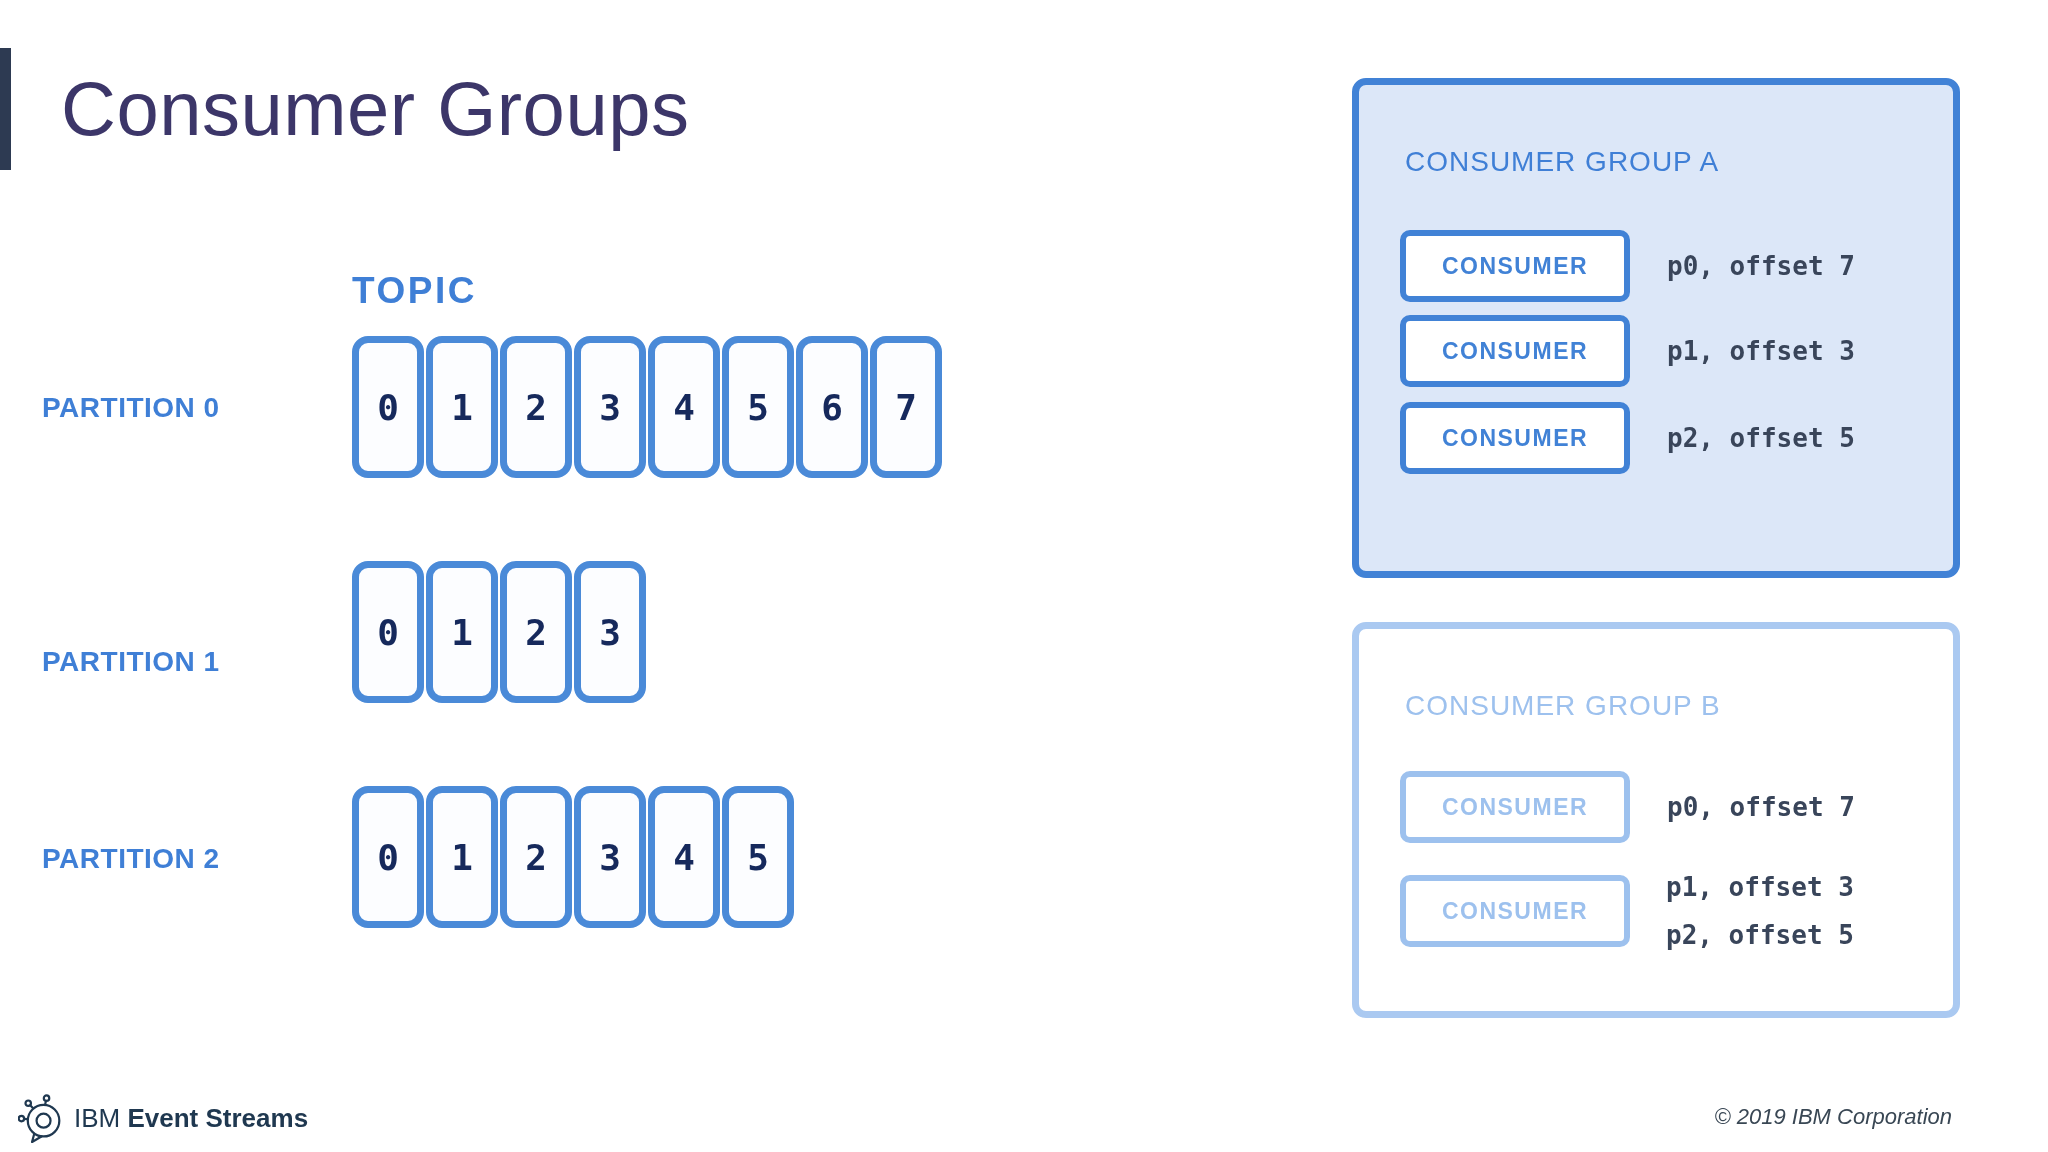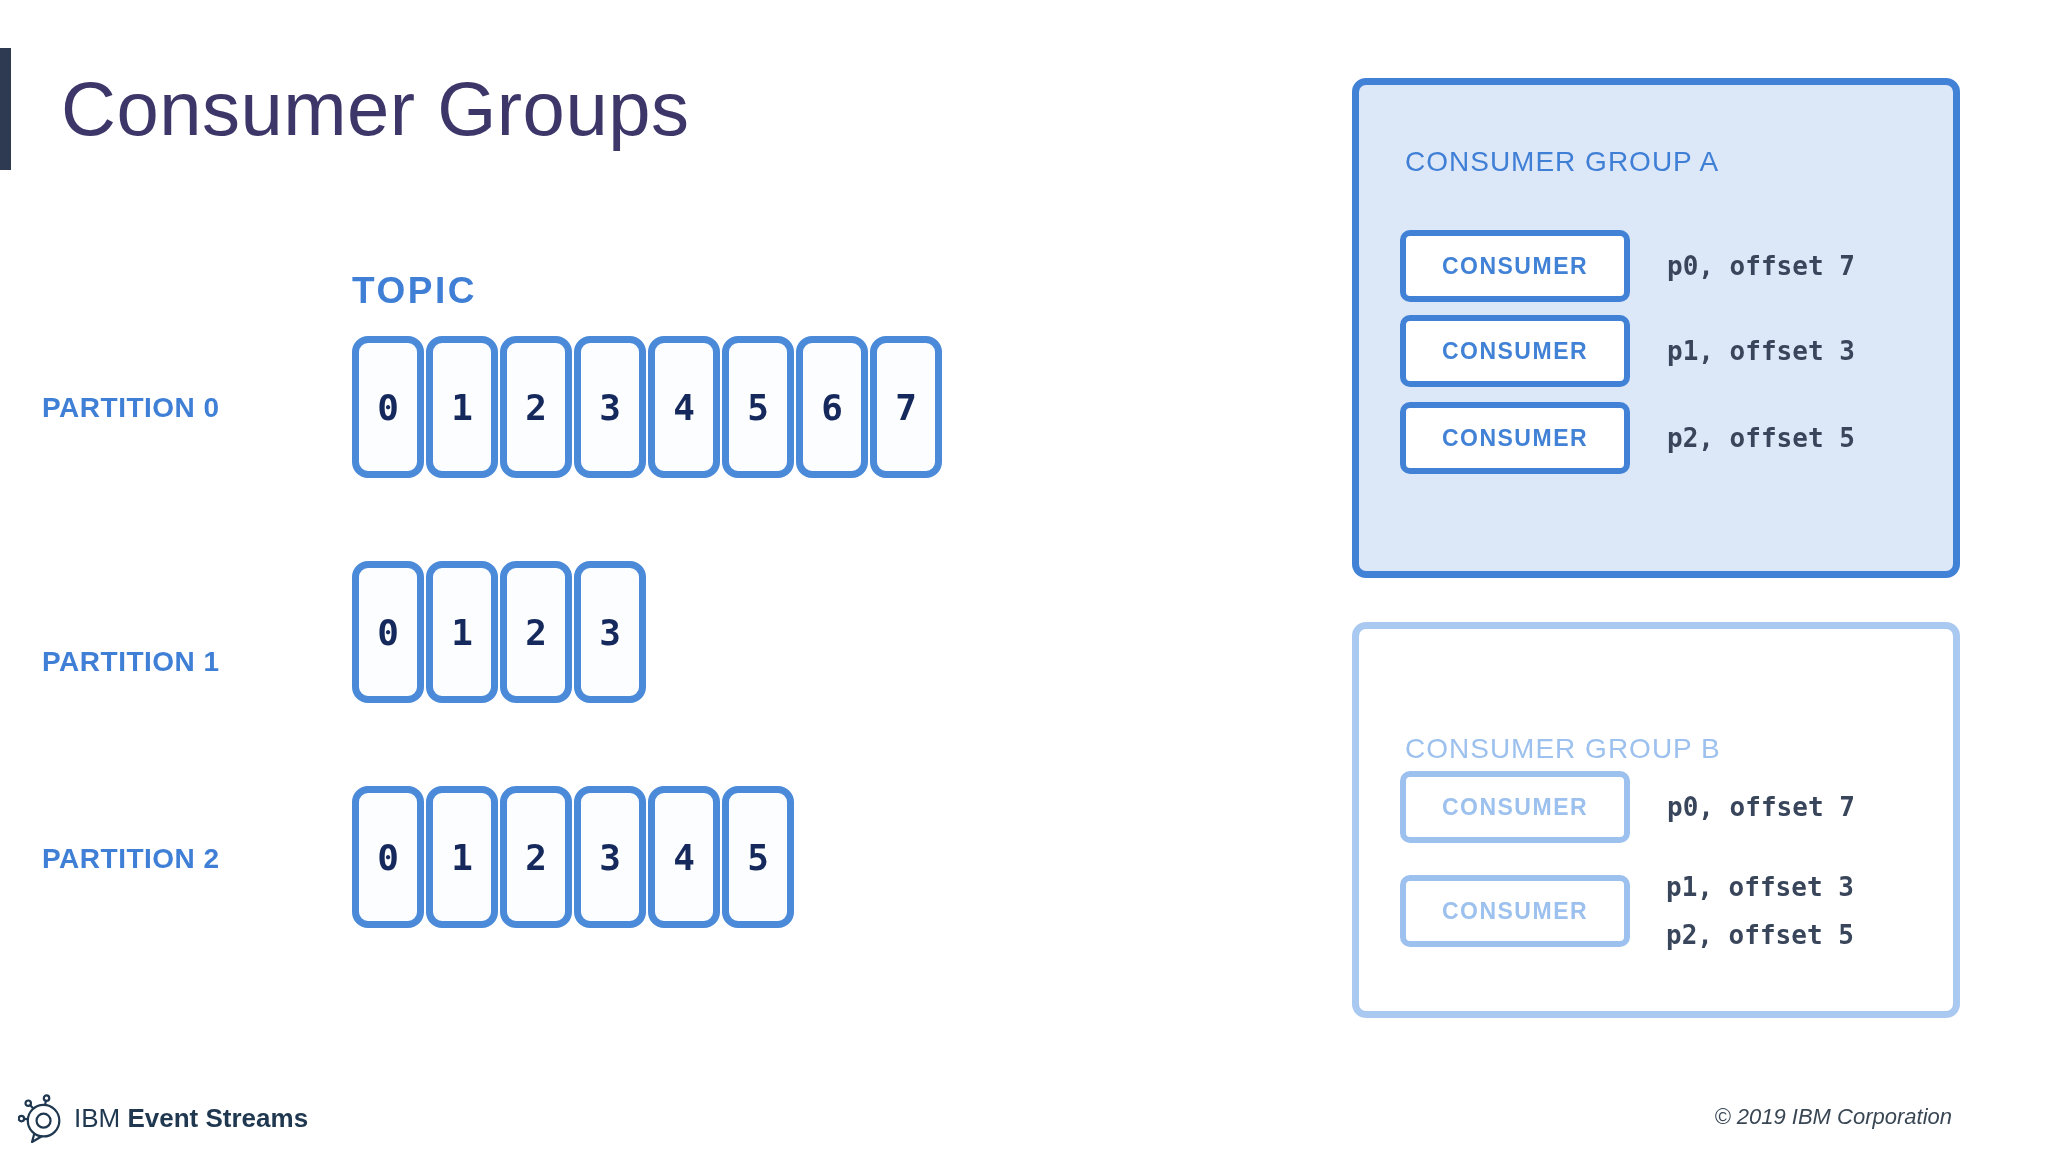--- a/index.html
+++ b/index.html
@@ -57,21 +57,21 @@
   #group-b{
     top:622px;height:396px;
     background:#ffffff;
     border:7px solid var(--blue-light-border,#aac9f1);
   }
   .group-title{
     position:absolute;left:46px;top:61px;
     font-size:28px;font-weight:normal;letter-spacing:1px;
   }
   #group-a .group-title{color:var(--label-blue,#3f7fd6);}
-  #group-b .group-title{color:var(--blue-light,#9dc1ee);margin-top:43px;}
+  #group-b .group-title{color:var(--blue-light,#9dc1ee);}
   .consumer-row{
     position:absolute;left:41px;display:flex;align-items:center;
   }
   #ga-row-0{top:145px;}
   #ga-row-1{top:230px;}
   #ga-row-2{top:317px;}
   #gb-row-0{top:142px;}
   #gb-row-1{top:243px;}
   .consumer-btn{
     box-sizing:border-box;width:230px;height:72px;border-radius:10px;

